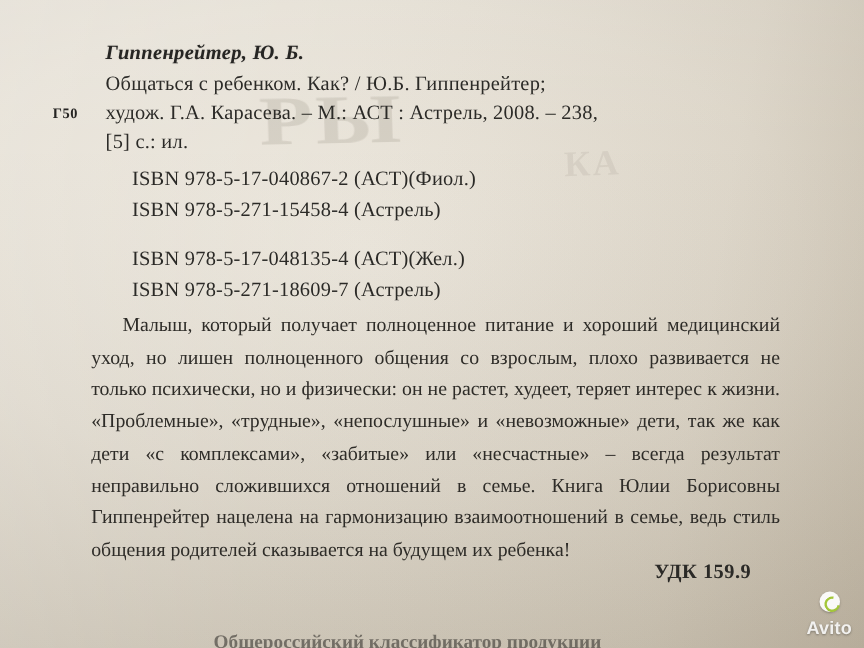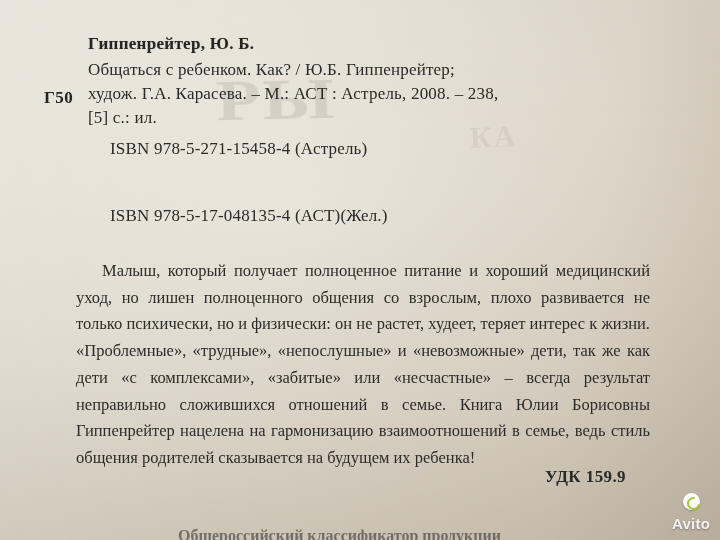--- a/index.html
+++ b/index.html
@@ -73,35 +73,36 @@
     top: 34px;
     width: 640px;
   }
   .bib-author {
     font-size: 17px;
     font-weight: 700;
     letter-spacing: 0.3px;
     margin-left: 44px;
     color: #262523;
     text-shadow: 0 0 1px rgba(40,38,34,0.25);
+    font-style: italic;
   }
   .bib-body {
     position: relative;
     margin-top: 4px;
     font-size: 17px;
     line-height: 1.42;
     text-align: justify;
     text-justify: inter-word;
     color: #2b2a27;
   }
   .shelfmark {
     position: absolute;
     left: 0;
     top: 28px;
-    font-size: 17px;
+    font-size: 12px;
     font-weight: 700;
     letter-spacing: 0.5px;
     color: #262523;
   }
   .bib-lines {
     margin-left: 44px;
   }
   .bib-line {
     white-space: nowrap;
   }
@@ -225,25 +226,27 @@
           <div class="shelfmark">Г50</div>
           <div class="bib-lines">
             <div class="bib-line l1">Общаться с ребенком. Как? / Ю.Б. Гиппенрейтер;</div>
             <div class="bib-line l2">худож. Г.А. Карасева. – М.: АСТ : Астрель, 2008. – 238,</div>
             <div class="bib-line l3">[5] с.: ил.</div>
           </div>
         </div>
       </div>
 
       <div class="isbn-group isbn-group-1">
+        <div class="isbn-line">ISBN 978-5-17-040867-2 (АСТ)(Фиол.)</div>
         <div class="isbn-line">ISBN 978-5-271-15458-4 (Астрель)</div>
       </div>
 
       <div class="isbn-group isbn-group-2">
         <div class="isbn-line">ISBN 978-5-17-048135-4 (АСТ)(Жел.)</div>
+        <div class="isbn-line">ISBN 978-5-271-18609-7 (Астрель)</div>
       </div>
 
       <div class="annotation">Малыш, который получает полноценное питание и хороший медицинский уход, но лишен полноценного общения со взрослым, плохо развивается не только психически, но и физически: он не растет, худеет, теряет интерес к жизни. «Проблемные», «трудные», «непослушные» и «невозможные» дети, так же как дети «с комплексами», «забитые» или «несчастные» – всегда результат неправильно сложившихся отношений в семье. Книга Юлии Борисовны Гиппенрейтер нацелена на гармонизацию взаимоотношений в семье, ведь стиль общения родителей сказывается на будущем их ребенка!</div>
 
       <div class="codes">
         <div class="code-line">УДК 159.9</div>
       </div>
 
       <div class="footer-line">Общероссийский классификатор продукции</div>
 

